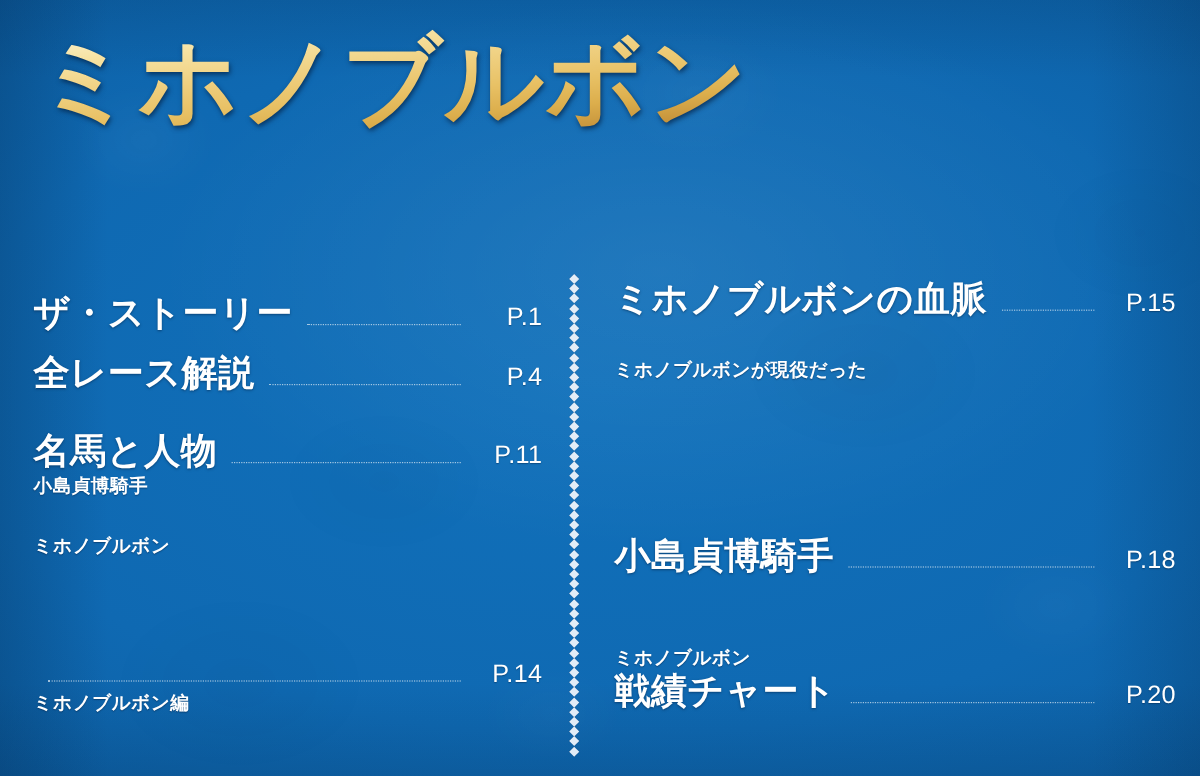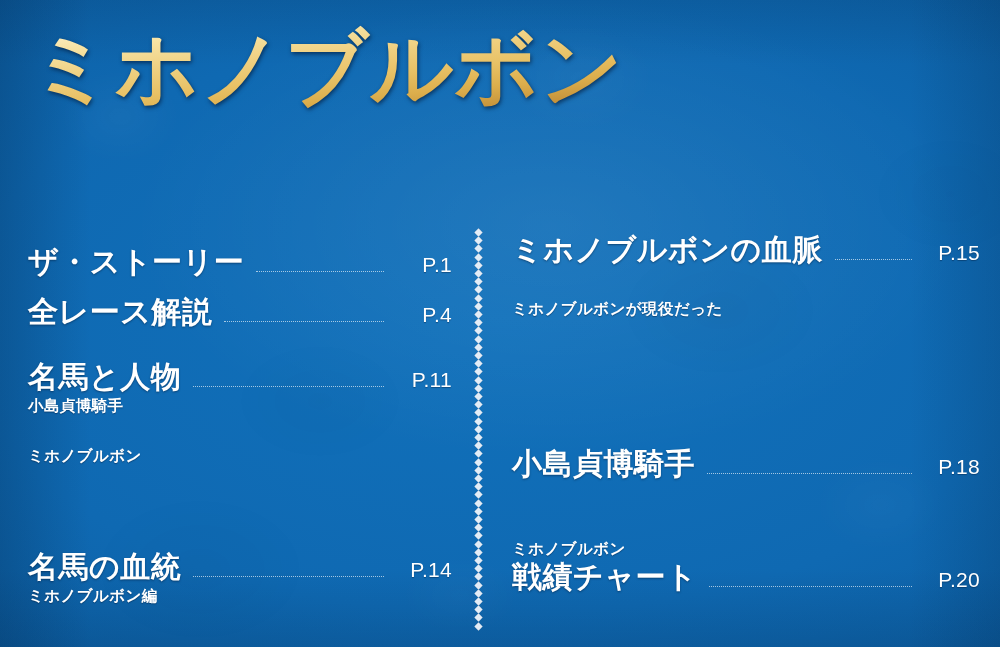--- a/index.html
+++ b/index.html
@@ -309,21 +309,20 @@
         </div>
         <div class="subline">小島貞博騎手</div>
       </div>
 
       <div class="entry" style="top:232px;">
         <div class="overline">ミホノブルボン</div>
       </div>
 
       <div class="entry" style="top:335px;">
         <div class="mainline">
-          <span class="entry-title">名馬の血統</span>
           <span class="leader"></span>
           <span class="pageno">P.14</span>
         </div>
         <div class="subline">ミホノブルボン編</div>
       </div>
 
     </div>
 
     <div class="col col-right">
 

